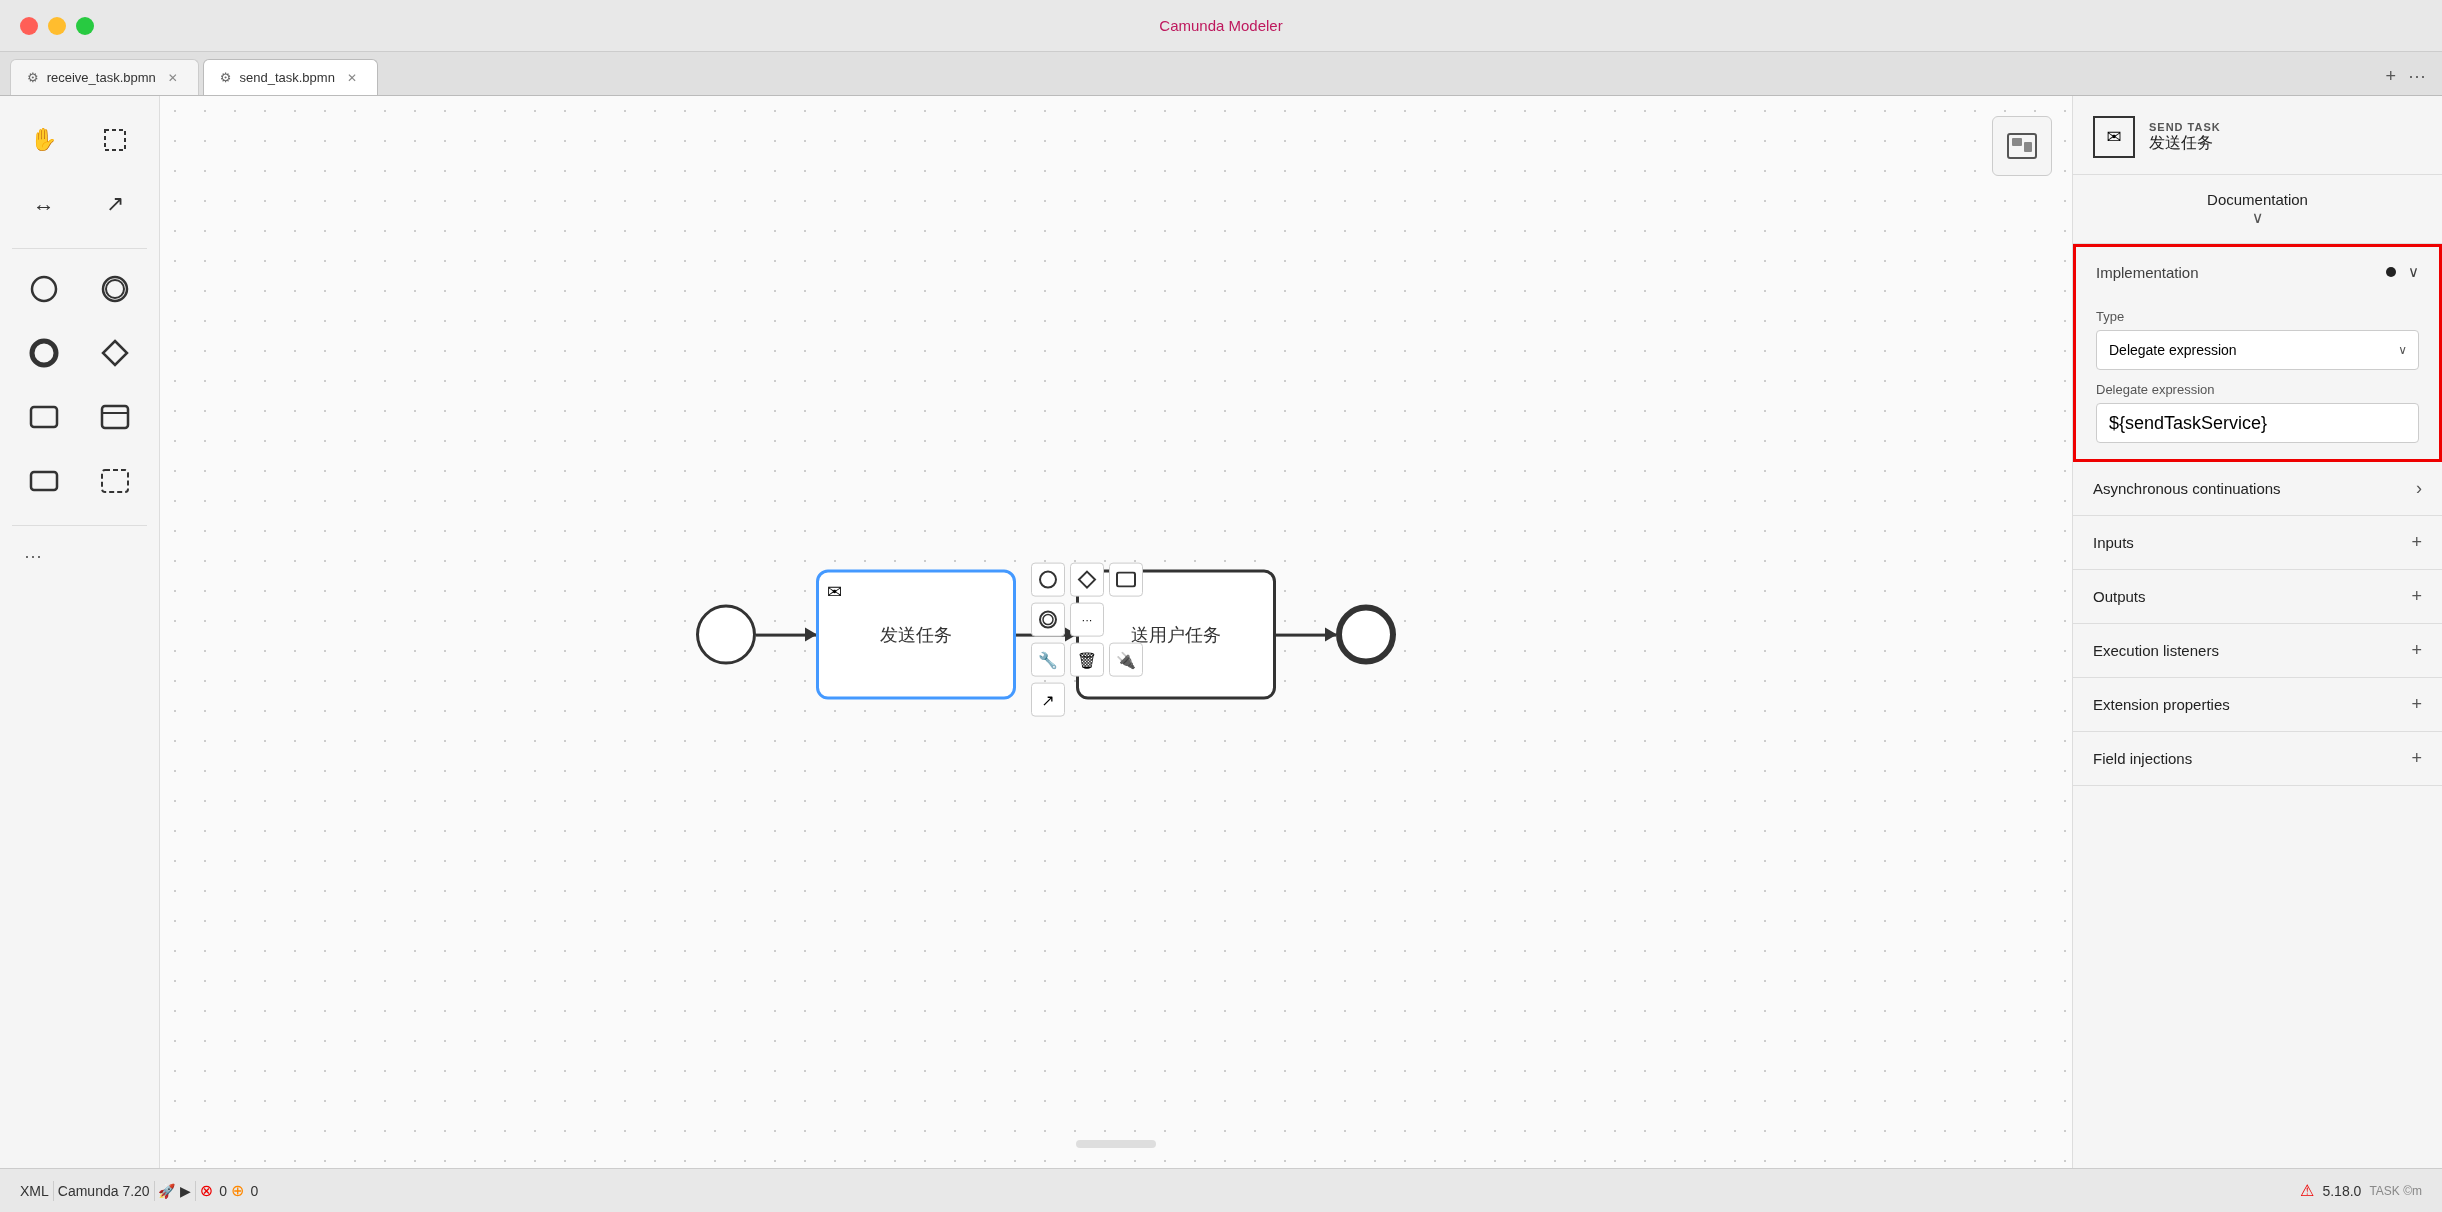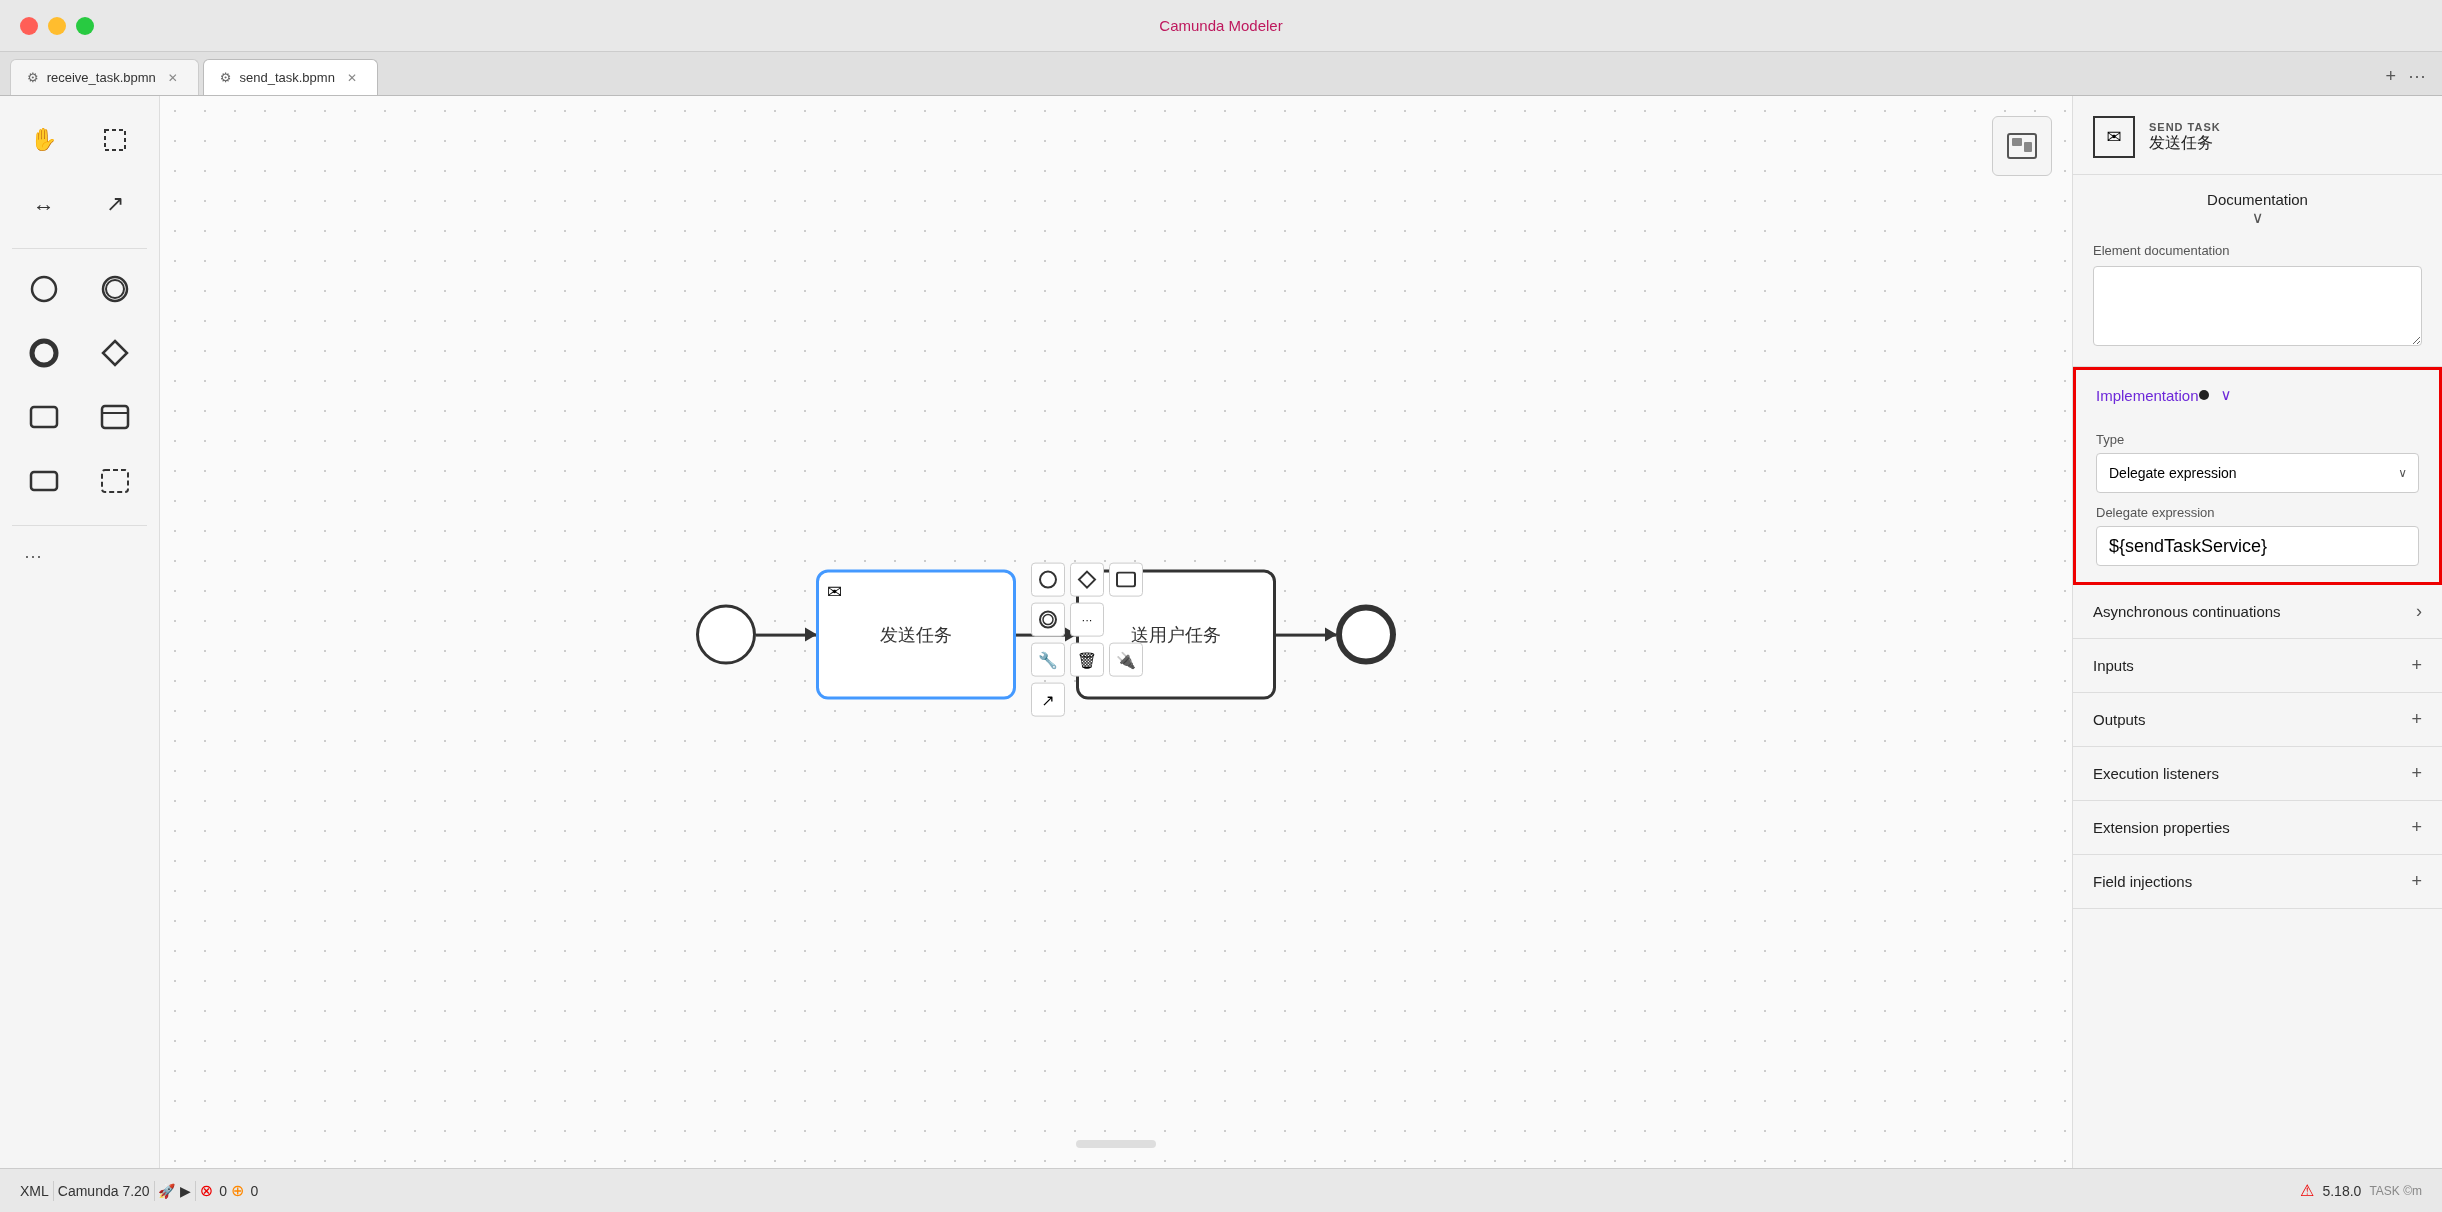--- a/index.html
+++ b/index.html
@@ -321,25 +321,26 @@
     }
 
     
     .impl-section {
       border: 3px solid #e00;
       margin: 0;
     }
     .impl-section-header {
       display: flex;
       align-items: center;
+      justify-content: space-between;
       padding: 16px 20px;
       cursor: pointer;
       font-size: 15px;
       font-weight: 500;
-      color: #6d28d9;
+      color: #404040;
       background: #f5f5f5;
     }
     .impl-dot {
       width: 10px; height: 10px;
       border-radius: 50%;
       background: #222;
       display: inline-block;
       margin-right: 4px;
     }
     .impl-section-content {
@@ -622,24 +623,20 @@
         <div class="panel-header-type">SEND TASK</div>
         <div class="panel-header-name">发送任务</div>
       </div>
     </div>
 
     <div class="panel-section">
       <div class="panel-section-header">
         <span>Documentation</span>
         <span class="section-toggle">∨</span>
       </div>
-      <div class="panel-section-content">
-        <div class="doc-label">Element documentation</div>
-        <textarea class="doc-textarea" style=""></textarea>
-      </div>
     </div>
 
     <div class="impl-section">
       <div class="impl-section-header">
         <div style="display:flex;align-items:center;gap:8px;">
           <span>Implementation</span>
         </div>
         <div style="display:flex;align-items:center;gap:8px;">
           <span class="impl-dot"></span>
           <span class="section-toggle">∨</span>

